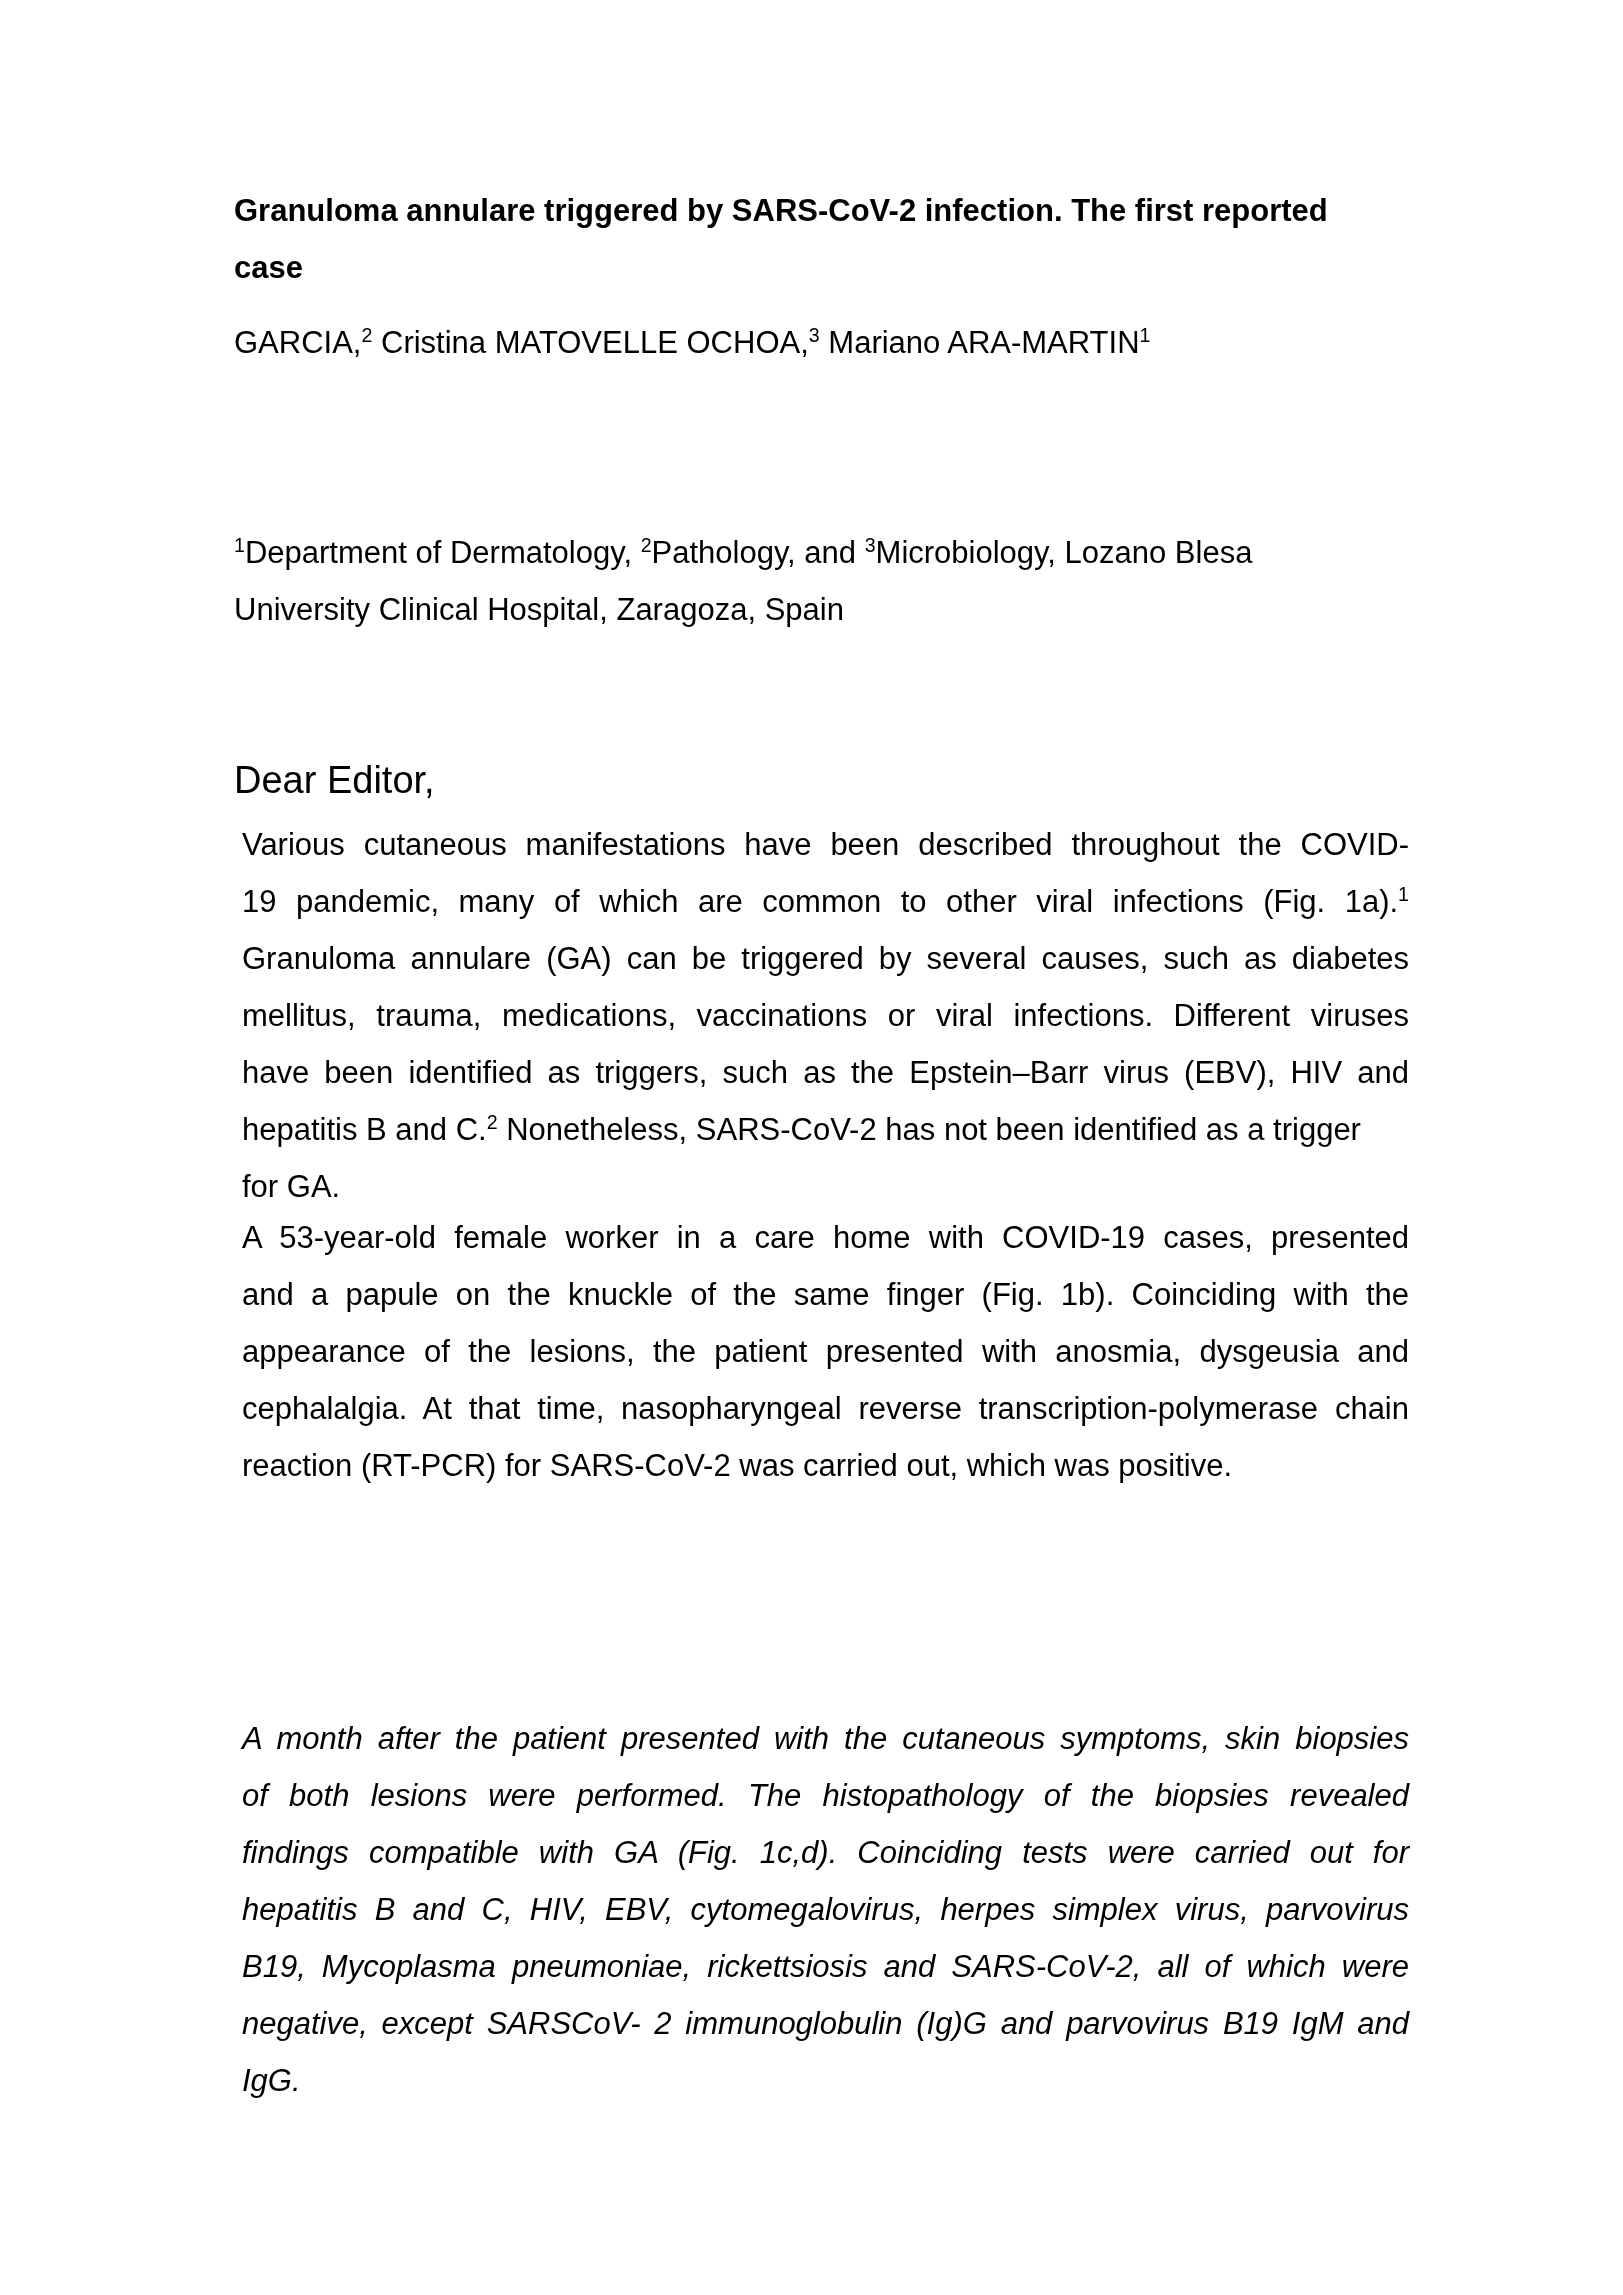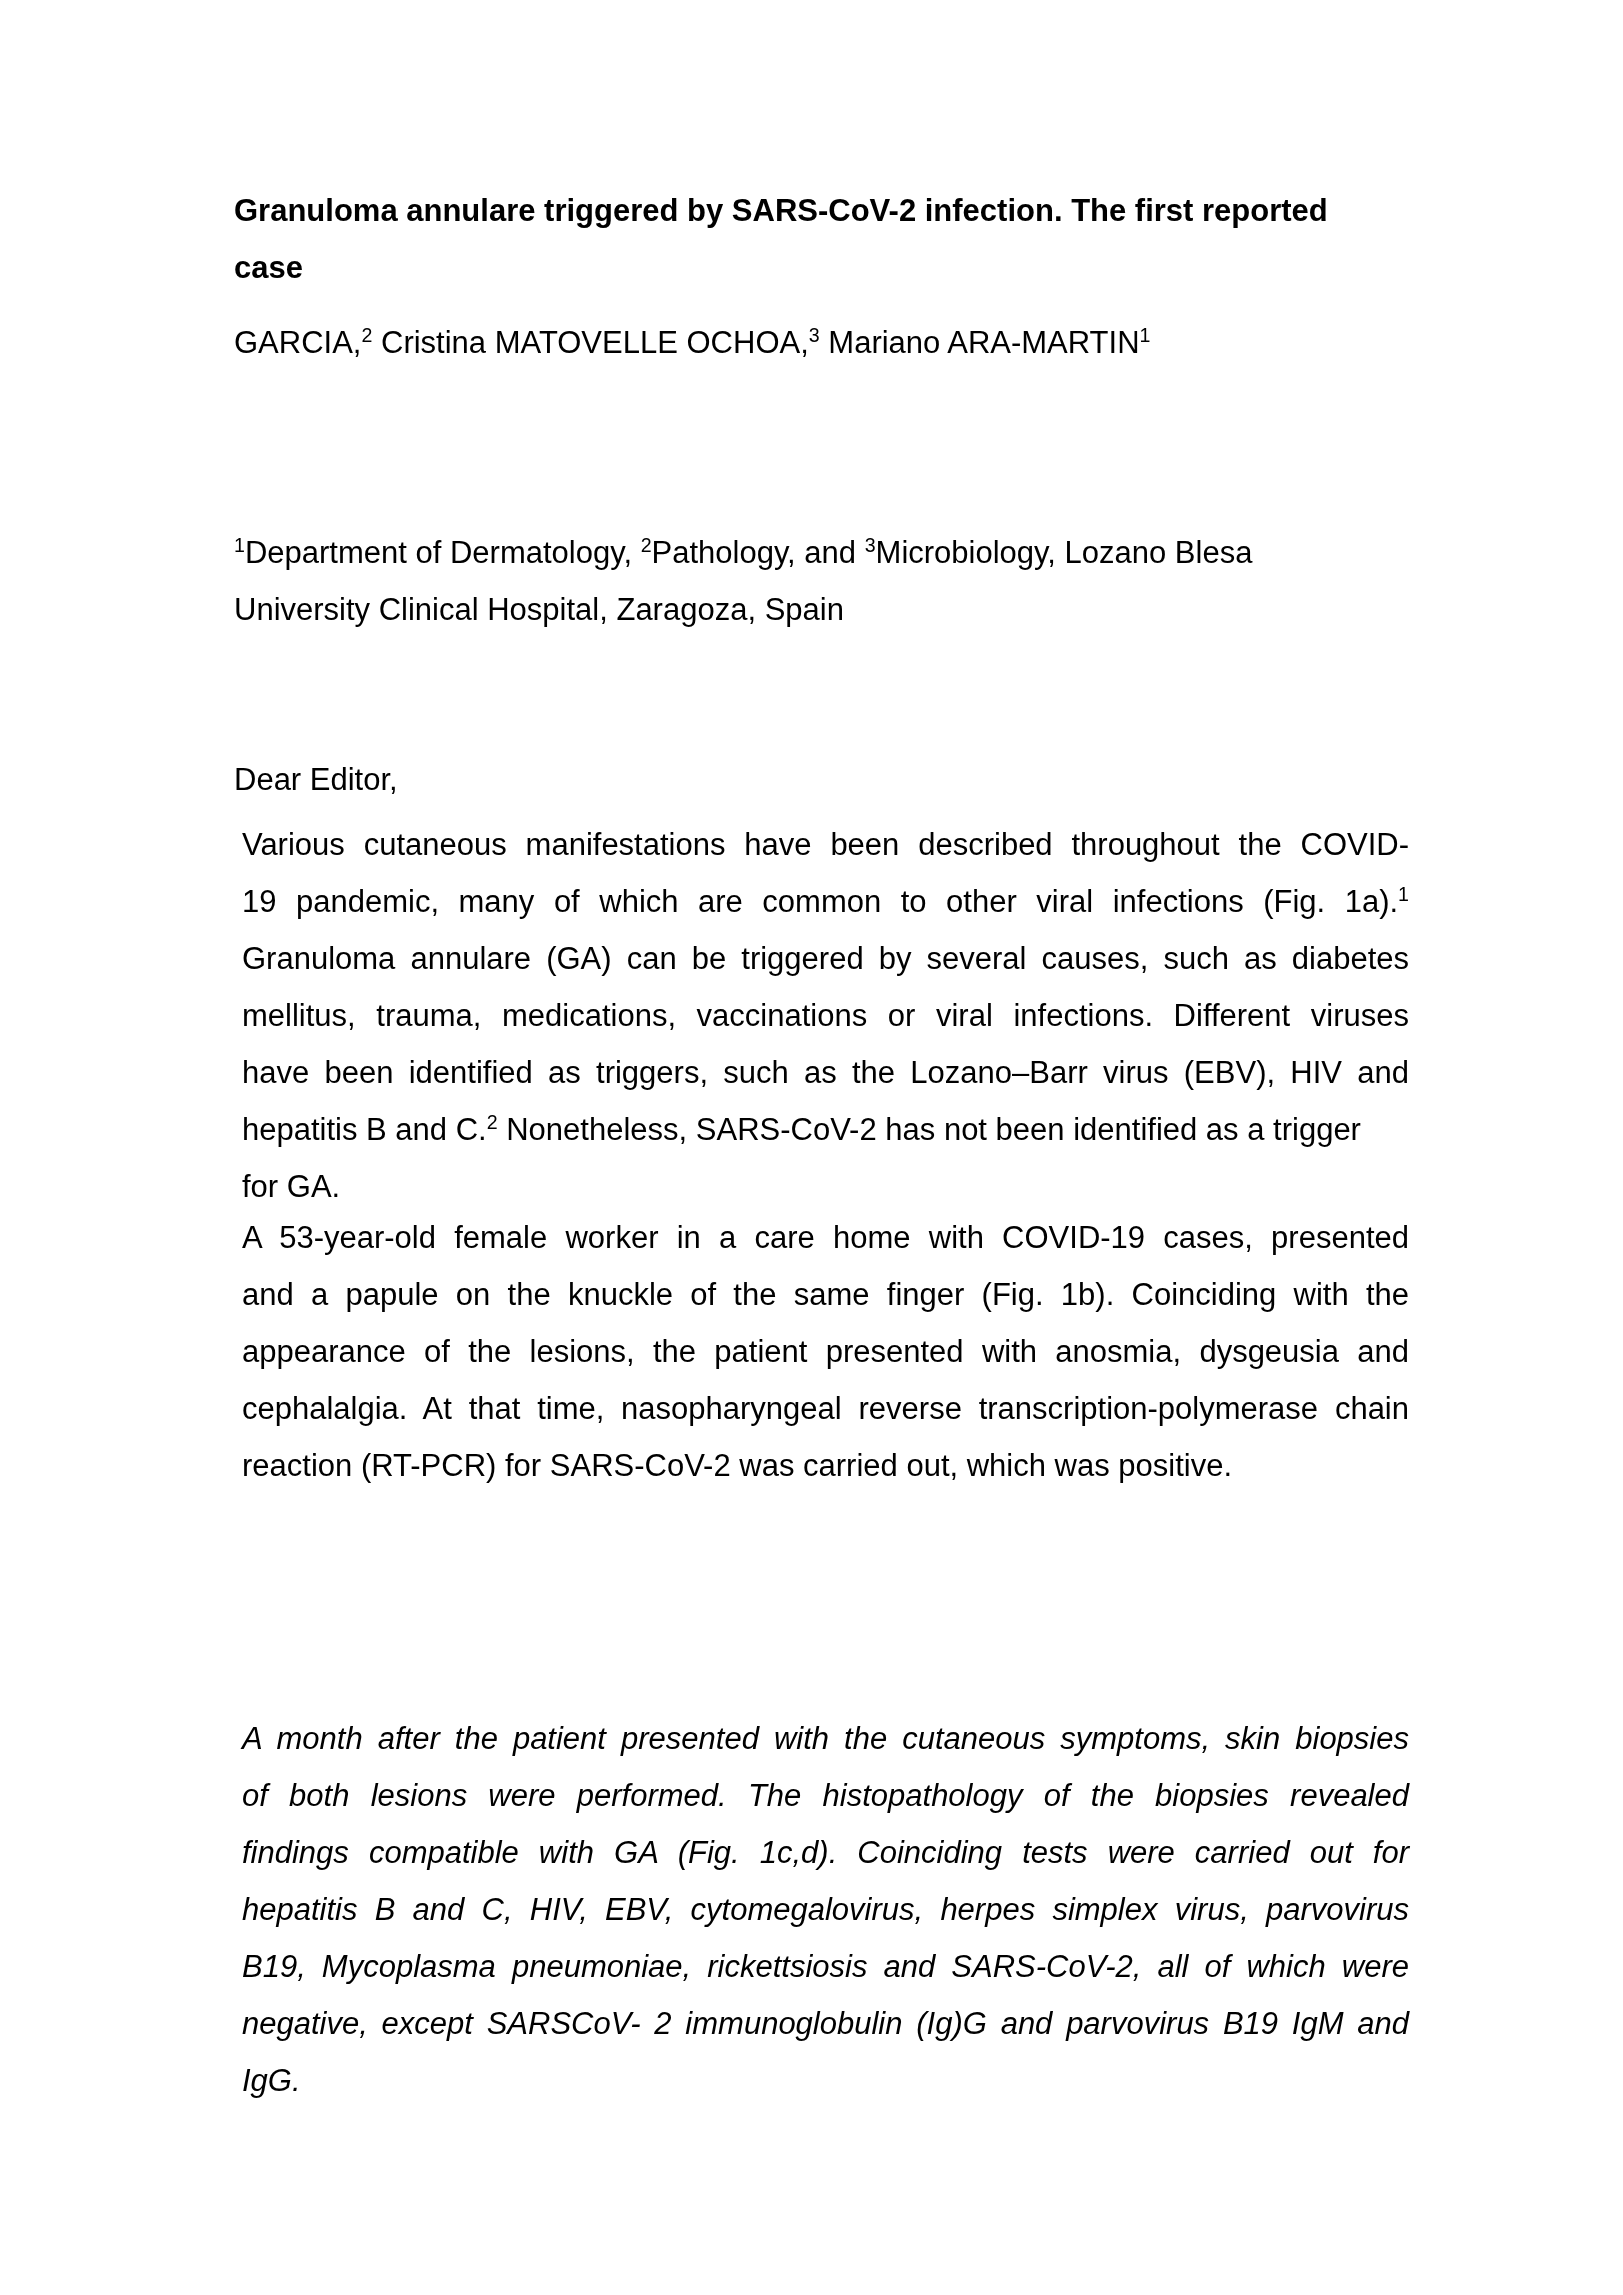--- a/index.html
+++ b/index.html
@@ -46,21 +46,21 @@
       left: 0;
       width: 1167px;
       font-size: 31px;
       line-height: 56px;
       margin: 0;
     }
     .salutation {
       position: absolute;
       top: 752px;
       left: 0;
-      font-size: 31px;
+      font-size: 38px;
       line-height: 56px;
       margin: 0;
     }
     .para {
       position: absolute;
       left: 0;
       width: 1167px;
       font-size: 31px;
       line-height: 57px;
       margin: 8px;
@@ -108,21 +108,21 @@
     <span class="line last">University Clinical Hospital, Zaragoza, Spain</span>
   </div>
 
   <p class="salutation">Dear Editor,</p>
 
   <div class="para p1">
     <span class="line">Various cutaneous manifestations have been described throughout the COVID-</span>
     <span class="line"><span>19 pandemic, many of which are common to other viral infections (Fig. 1a).</span><sup>1</sup></span>
     <span class="line">Granuloma annulare (GA) can be triggered by several causes, such as diabetes</span>
     <span class="line">mellitus, trauma, medications, vaccinations or viral infections. Different viruses</span>
-    <span class="line">have been identified as triggers, such as the Lozano–Barr virus (EBV), HIV and</span>
+    <span class="line">have been identified as triggers, such as the Epstein–Barr virus (EBV), HIV and</span>
     <span class="line last"><span>hepatitis B and C.</span><sup>2</sup><span> Nonetheless, SARS-CoV-2 has not been identified as a trigger</span></span>
     <span class="line last">for GA.</span>
   </div>
 
   <div class="para p2">
     <span class="line">A 53-year-old female worker in a care home with COVID-19 cases, presented</span>
     <span class="line">and a papule on the knuckle of the same finger (Fig. 1b). Coinciding with the</span>
     <span class="line">appearance of the lesions, the patient presented with anosmia, dysgeusia and</span>
     <span class="line">cephalalgia. At that time, nasopharyngeal reverse transcription-polymerase chain</span>
     <span class="line last">reaction (RT-PCR) for SARS-CoV-2 was carried out, which was positive.</span>

